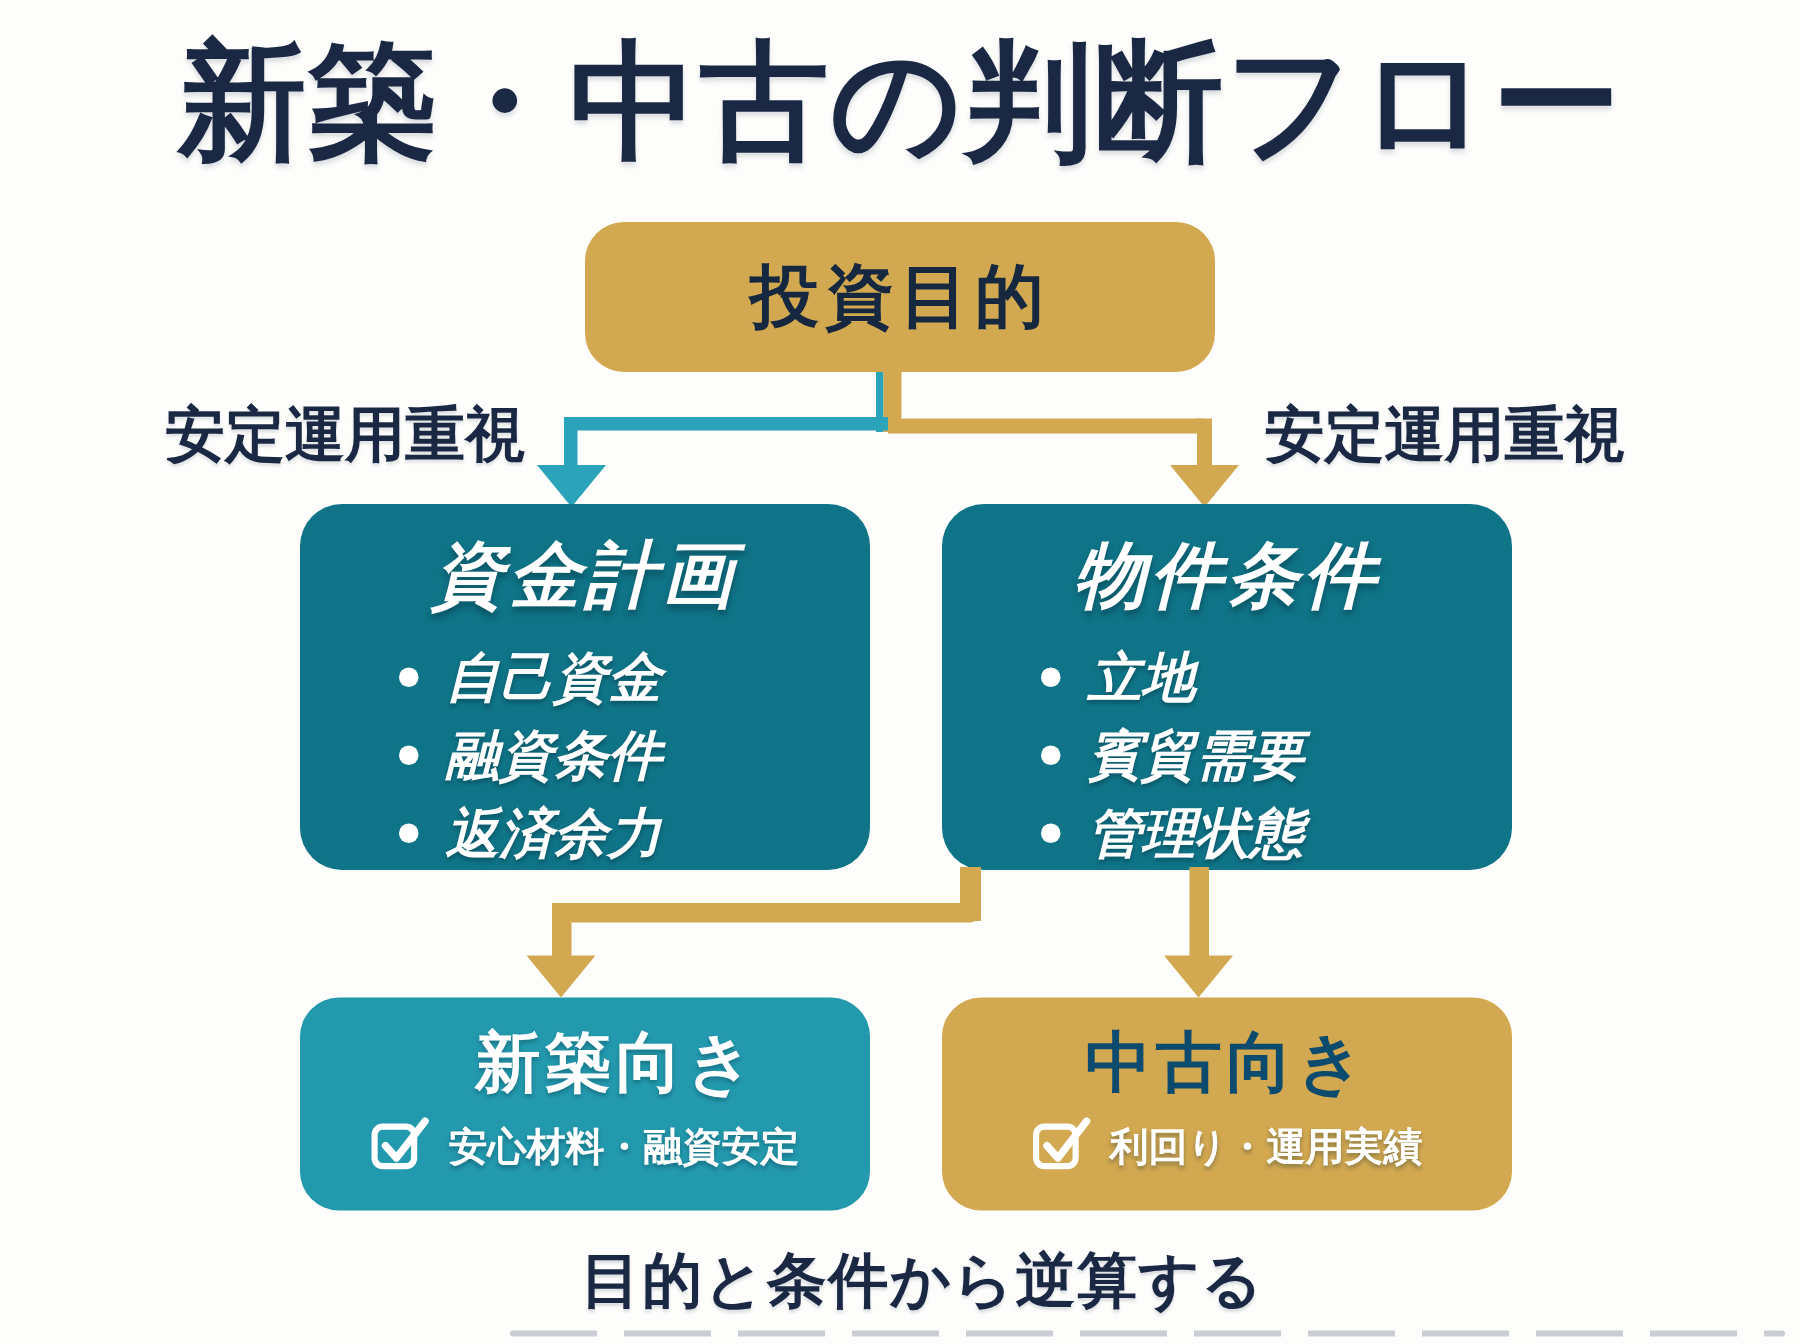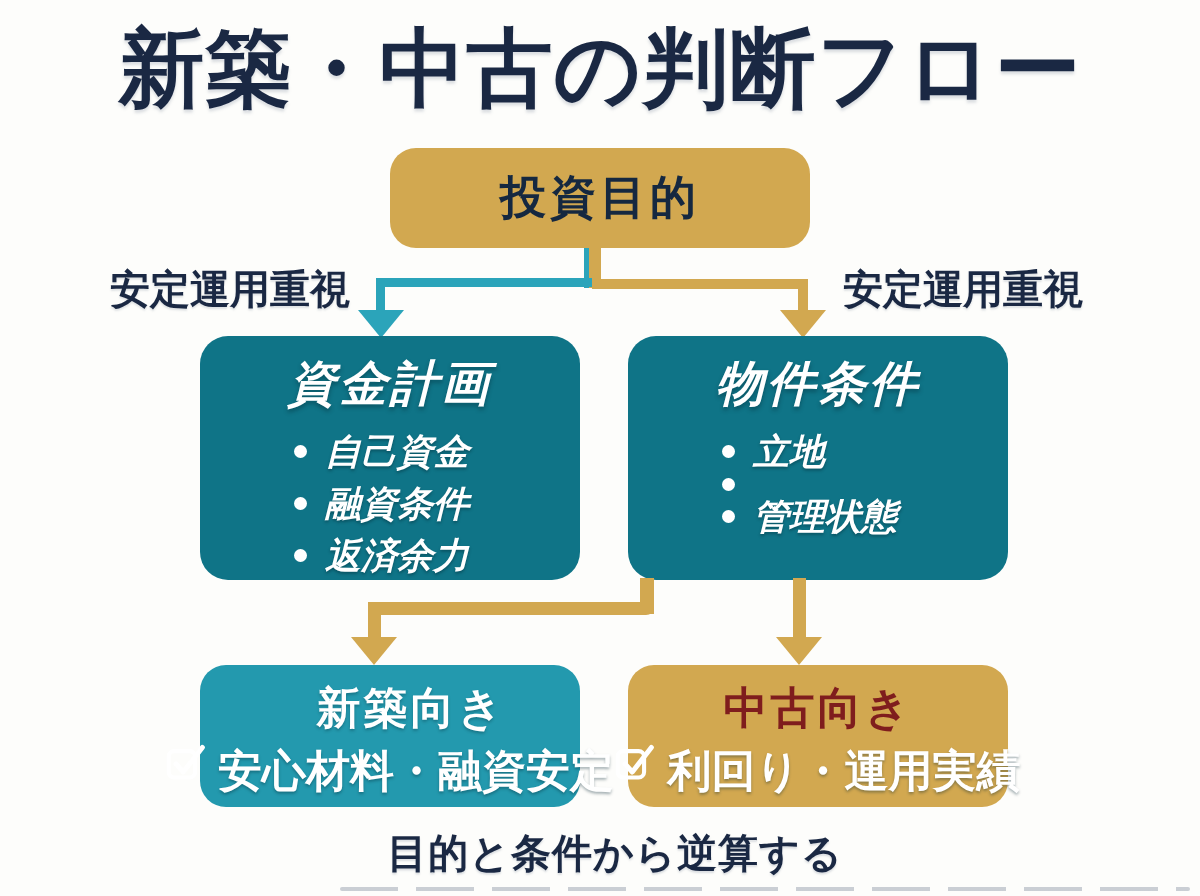--- a/index.html
+++ b/index.html
@@ -68,42 +68,42 @@
   .straight-a{left:776px;top:637px;border-top:28px solid var(--gold);}
 
   
   .crit-box{width:380px;height:244px;background:var(--teal-dark);border-radius:28px;font-style:italic;}
   .crit-left{left:200px;top:336px;}
   .crit-right{left:628px;top:336px;}
   .crit-title{
     margin-top:16px;font-size:48px;font-weight:800;color:#fff;
     letter-spacing:3px;text-shadow:0 3px 4px rgba(0,35,45,0.4);
   }
-  .crit-list{list-style:none;margin-top:10px;align-self:flex-start;padding-left:94px;}
+  .crit-list{list-style:none;margin-top:10px;align-self:flex-start;padding-left:66px;}
   .crit-list li{
     display:flex;align-items:center;gap:18px;
     font-size:36px;font-weight:700;color:#fff;
     line-height:1.44;text-shadow:0 2px 3px rgba(0,35,45,0.4);
     white-space:nowrap;
   }
   .dot{width:13px;height:13px;border-radius:50%;background:#fff;flex:0 0 auto;}
 
   
   .result-box{width:380px;height:142px;border-radius:26px;}
   .res-left{left:200px;top:665px;background:var(--teal-light);}
   .res-right{left:628px;top:665px;background:var(--gold);}
   .res-title{
     margin-top:14px;font-size:44px;font-weight:800;letter-spacing:3px;
     text-shadow:0 2px 3px rgba(0,35,45,0.3);
   }
   .res-left .res-title{color:#fff;margin-left:42px;}
-  .res-right .res-title{color:#7f1d1d;text-shadow:none;}
+  .res-right .res-title{color:#0c4a6e;text-shadow:none;}
   .res-note{
-    margin-top:4px;display:flex;align-items:flex-start;gap:12px;
-    font-size:44px;font-weight:700;color:#fff;
+    margin-top:4px;display:flex;align-items:flex-end;gap:12px;
+    font-size:26px;font-weight:700;color:#fff;
     text-shadow:0 2px 3px rgba(0,35,45,0.35);white-space:nowrap;
   }
   .check-icon{width:40px;height:40px;flex:0 0 auto;color:#fff;}
 
   .footer{
     position:absolute;left:0;right:0;top:826px;
     text-align:center;font-size:40px;font-weight:900;color:var(--navy);
     letter-spacing:1px;text-shadow:0 2px 2px rgba(120,130,150,0.25);
     white-space:nowrap;
     padding-left:30px;
@@ -159,20 +159,21 @@
 
   <div class="node crit-box crit-right">
     <div class="crit-title">物件条件</div>
     <ul class="crit-list">
       <li>
         <span class="dot"></span>
         <span>立地</span>
       </li>
       <li>
         <span class="dot"></span>
+        <span>賓貿需要</span>
       </li>
       <li>
         <span class="dot"></span>
         <span>管理状態</span>
       </li>
     </ul>
   </div>
 
   <div class="conn elbow-stem"></div>
   <div class="conn elbow-h"></div>

